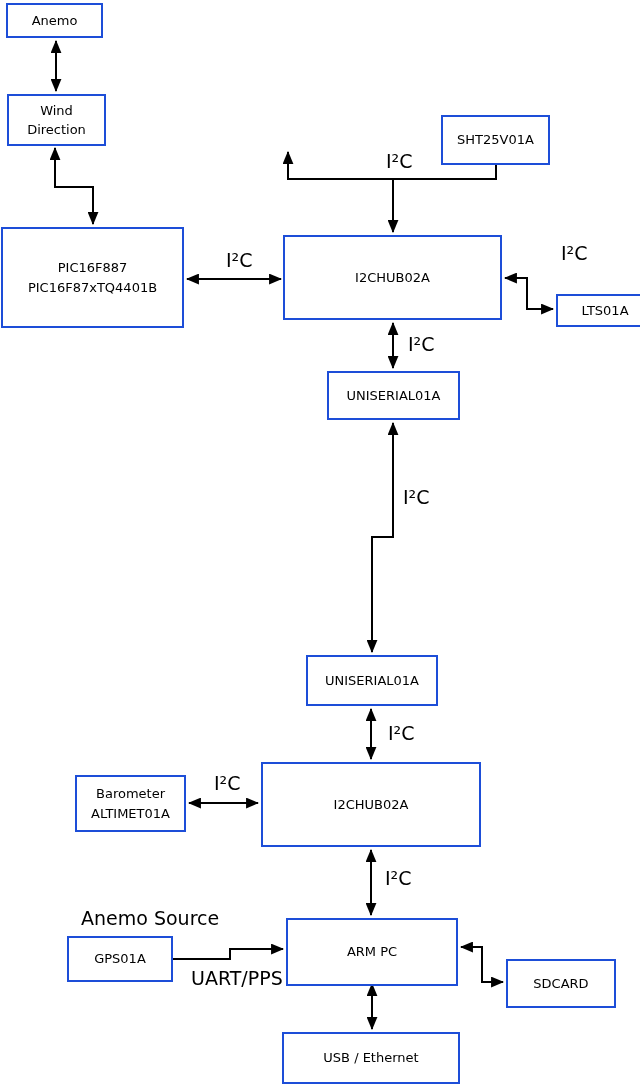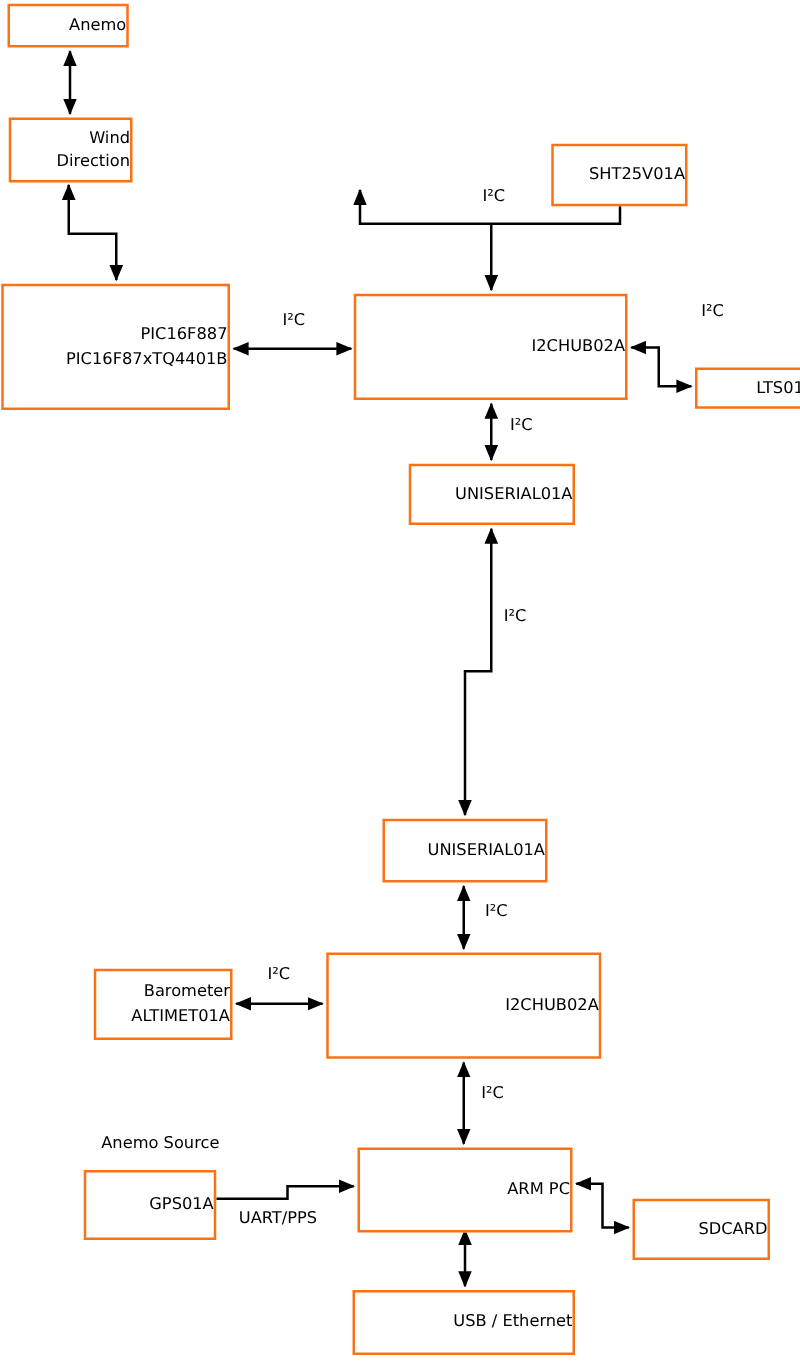--- a/index.html
+++ b/index.html
@@ -3,25 +3,25 @@
 <meta charset="utf-8">
 <style>
   html,body{margin:0;padding:0;background:#fff;}
   .stage{
     position:relative;width:640px;height:1089px;background:#ffffff;
     font-family:"DejaVu Sans","Liberation Sans",sans-serif;color:#000;
     overflow:hidden;
   }
   .wires{position:absolute;left:0;top:0;width:640px;height:1089px;}
   .node{
-    position:absolute;border:2px solid #f97316;background:#fff;
-    display:flex;flex-direction:column;align-items:flex-end;justify-content:center;
+    position:absolute;border:2px solid #1d4ed8;background:#fff;
+    display:flex;flex-direction:column;align-items:center;justify-content:center;
     text-align:center;font-size:13px;line-height:1.5;box-sizing:border-box;
   }
-  .lbl{position:absolute;font-size:13px;white-space:nowrap;}
+  .lbl{position:absolute;font-size:19px;white-space:nowrap;}
 </style>
 </head>
 <body>
 
 <div class="stage">
 
   <svg class="wires" width="640" height="1089" viewBox="0 0 640 1089" fill="none">
     <defs>
       <marker id="ah" viewBox="0 0 12 10" refX="11" refY="5" markerWidth="6.5" markerHeight="5.5" orient="auto-start-reverse" markerUnits="strokeWidth">
         <path d="M0,0 L12,5 L0,10 z" fill="#000"></path>
@@ -86,21 +86,21 @@
 
   <div class="node" style="left:75px;top:775px;width:111px;height:57px">
     <span>Barometer</span>
     <span>ALTIMET01A</span>
   </div>
 
   <div class="node" style="left:286px;top:918px;width:172px;height:68px">
     <span>ARM PC</span>
   </div>
 
-  <div class="node" style="left:67px;top:936px;width:106px;height:56px">
+  <div class="node" style="left:67px;top:936px;width:106px;height:46px">
     <span>GPS01A</span>
   </div>
 
   <div class="node" style="left:506px;top:959px;width:110px;height:49px">
     <span>SDCARD</span>
   </div>
 
   <div class="node" style="left:282px;top:1032px;width:178px;height:52px">
     <span>USB / Ethernet</span>
   </div>

